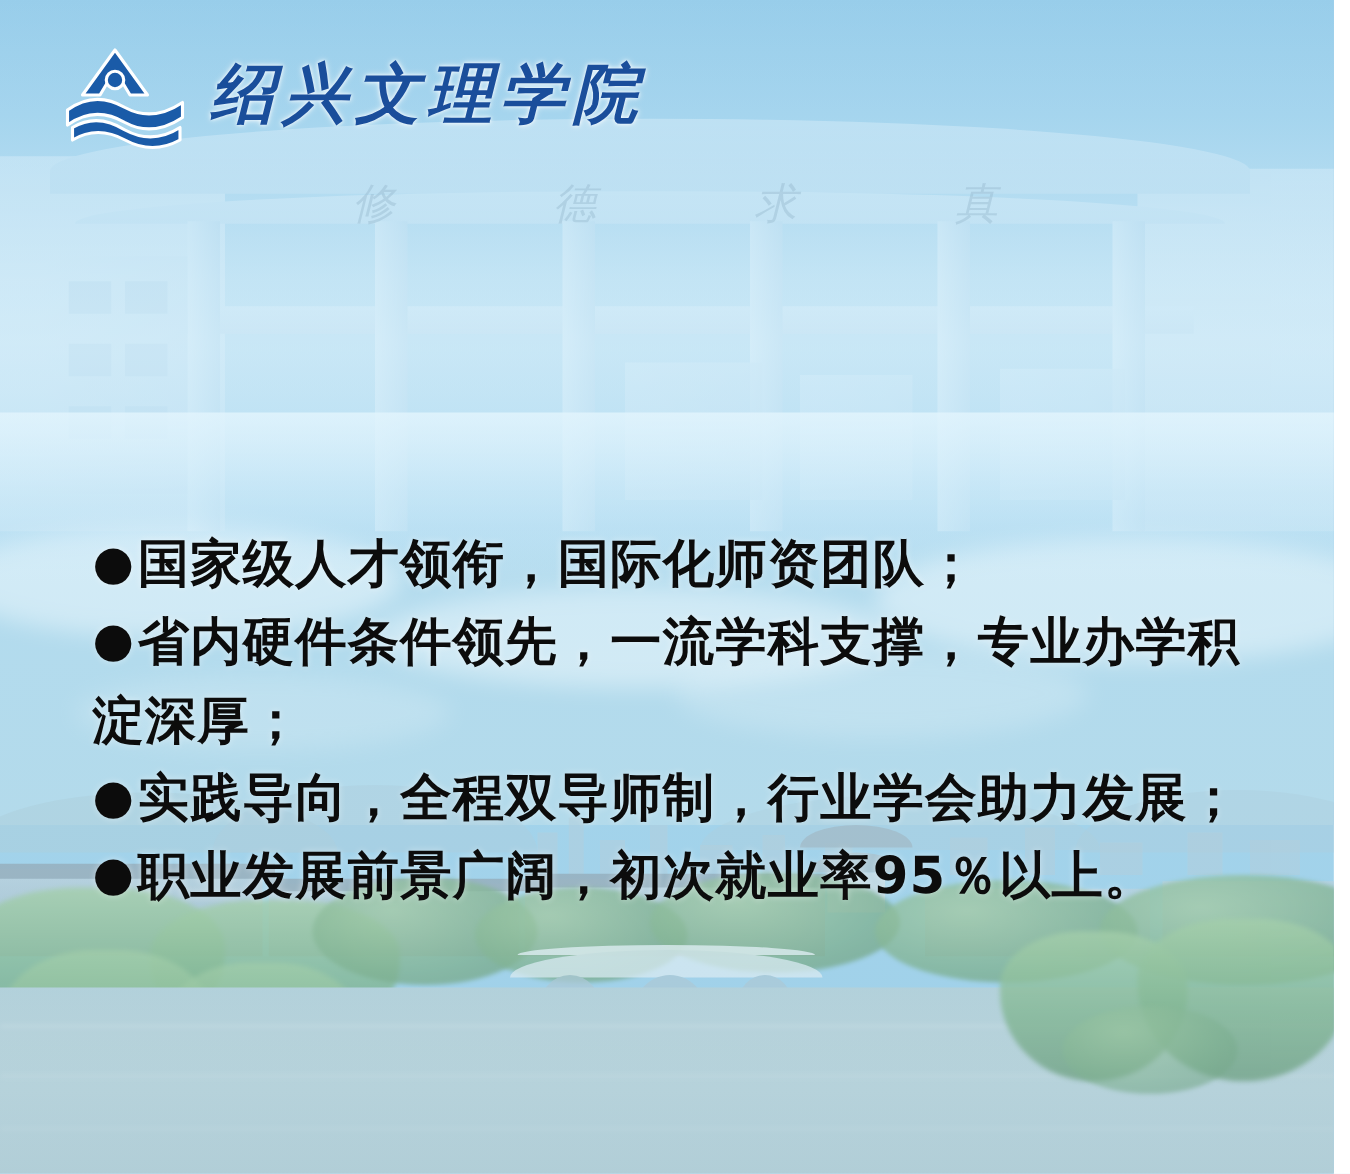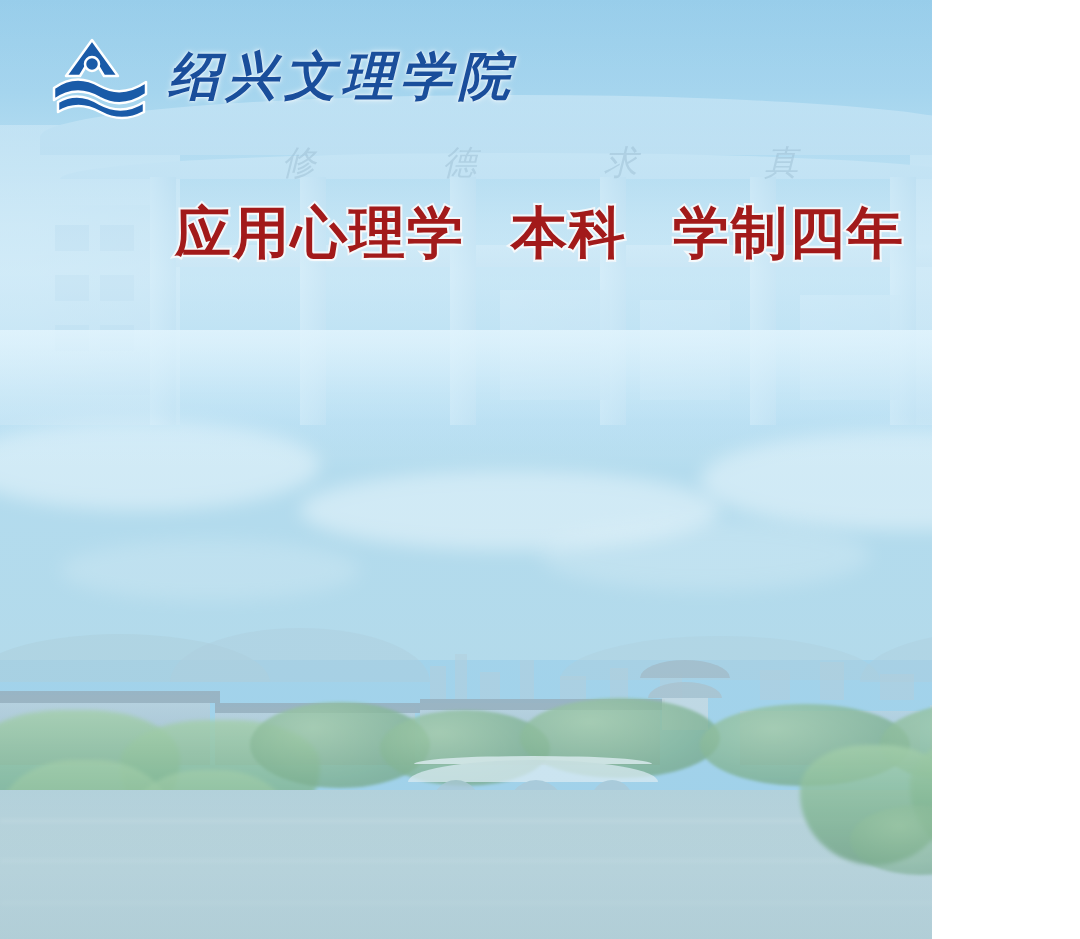--- a/index.html
+++ b/index.html
@@ -1,20 +1,20 @@
 <!DOCTYPE html>
 <html><head>
 <meta charset="utf-8">
 <style>
   html,body{margin:0;padding:0;background:#fff;}
   body{font-family:"Liberation Sans","DejaVu Sans",sans-serif;}
 
   #poster{
     position:relative;
-    width:932px;height:939px;
+    width:1067px;height:939px;
     overflow:hidden;
     background:#8FC9E8;
   }
 
   
   .bg-layer{position:absolute;left:0;top:0;width:1080px;height:939px;}
 
   
   .bg-sky{
     background:linear-gradient(180deg,
@@ -375,20 +375,23 @@
         <path d="M14 44 L40 8 L66 44 L52 44 L46 34 Q40 28 34 34 L28 44 Z" fill="#1A5BA8" stroke="#ffffff" stroke-width="2.5" stroke-linejoin="round"></path>
         <circle cx="40" cy="32" r="7" fill="#1A5BA8" stroke="#ffffff" stroke-width="2.5"></circle>
         <path d="M2 56 Q24 40 48 54 Q70 66 94 50 L94 62 Q70 78 48 66 Q24 52 2 68 Z" fill="#1A5BA8" stroke="#ffffff" stroke-width="2.5" stroke-linejoin="round"></path>
         <path d="M6 70 Q26 58 48 72 Q70 84 92 70 L92 80 Q70 92 48 80 Q26 68 6 80 Z" fill="#1A5BA8" stroke="#ffffff" stroke-width="2.5" stroke-linejoin="round"></path>
       </svg>
       <div class="logotype">
         <div class="logo-cn">绍兴文理学院</div>
       </div>
     </div>
 
-    <div class="title">
-      <span>应用心理学</span><span class="gap"></span><span>本科</span><span class="gap"></span><span>学制四年</span>
+
+
+    <div class="body-text">
+      <p><span class="bullet">●</span><span>国家级人才领衔，国际化师资团队；</span></p>
+      <p><span class="bullet">●</span><span>省内硬件条件领先，一流学科支撑，专业办学积淀深厚；</span></p>
+      <p><span class="bullet">●</span><span>实践导向，全程双导师制，行业学会助力发展；</span></p>
+      <p><span class="bullet">●</span><span>职业发展前景广阔，初次就业率95％以上。</span></p>
     </div>
 
-
-
   </div>
 </div>
 
 </body></html>

